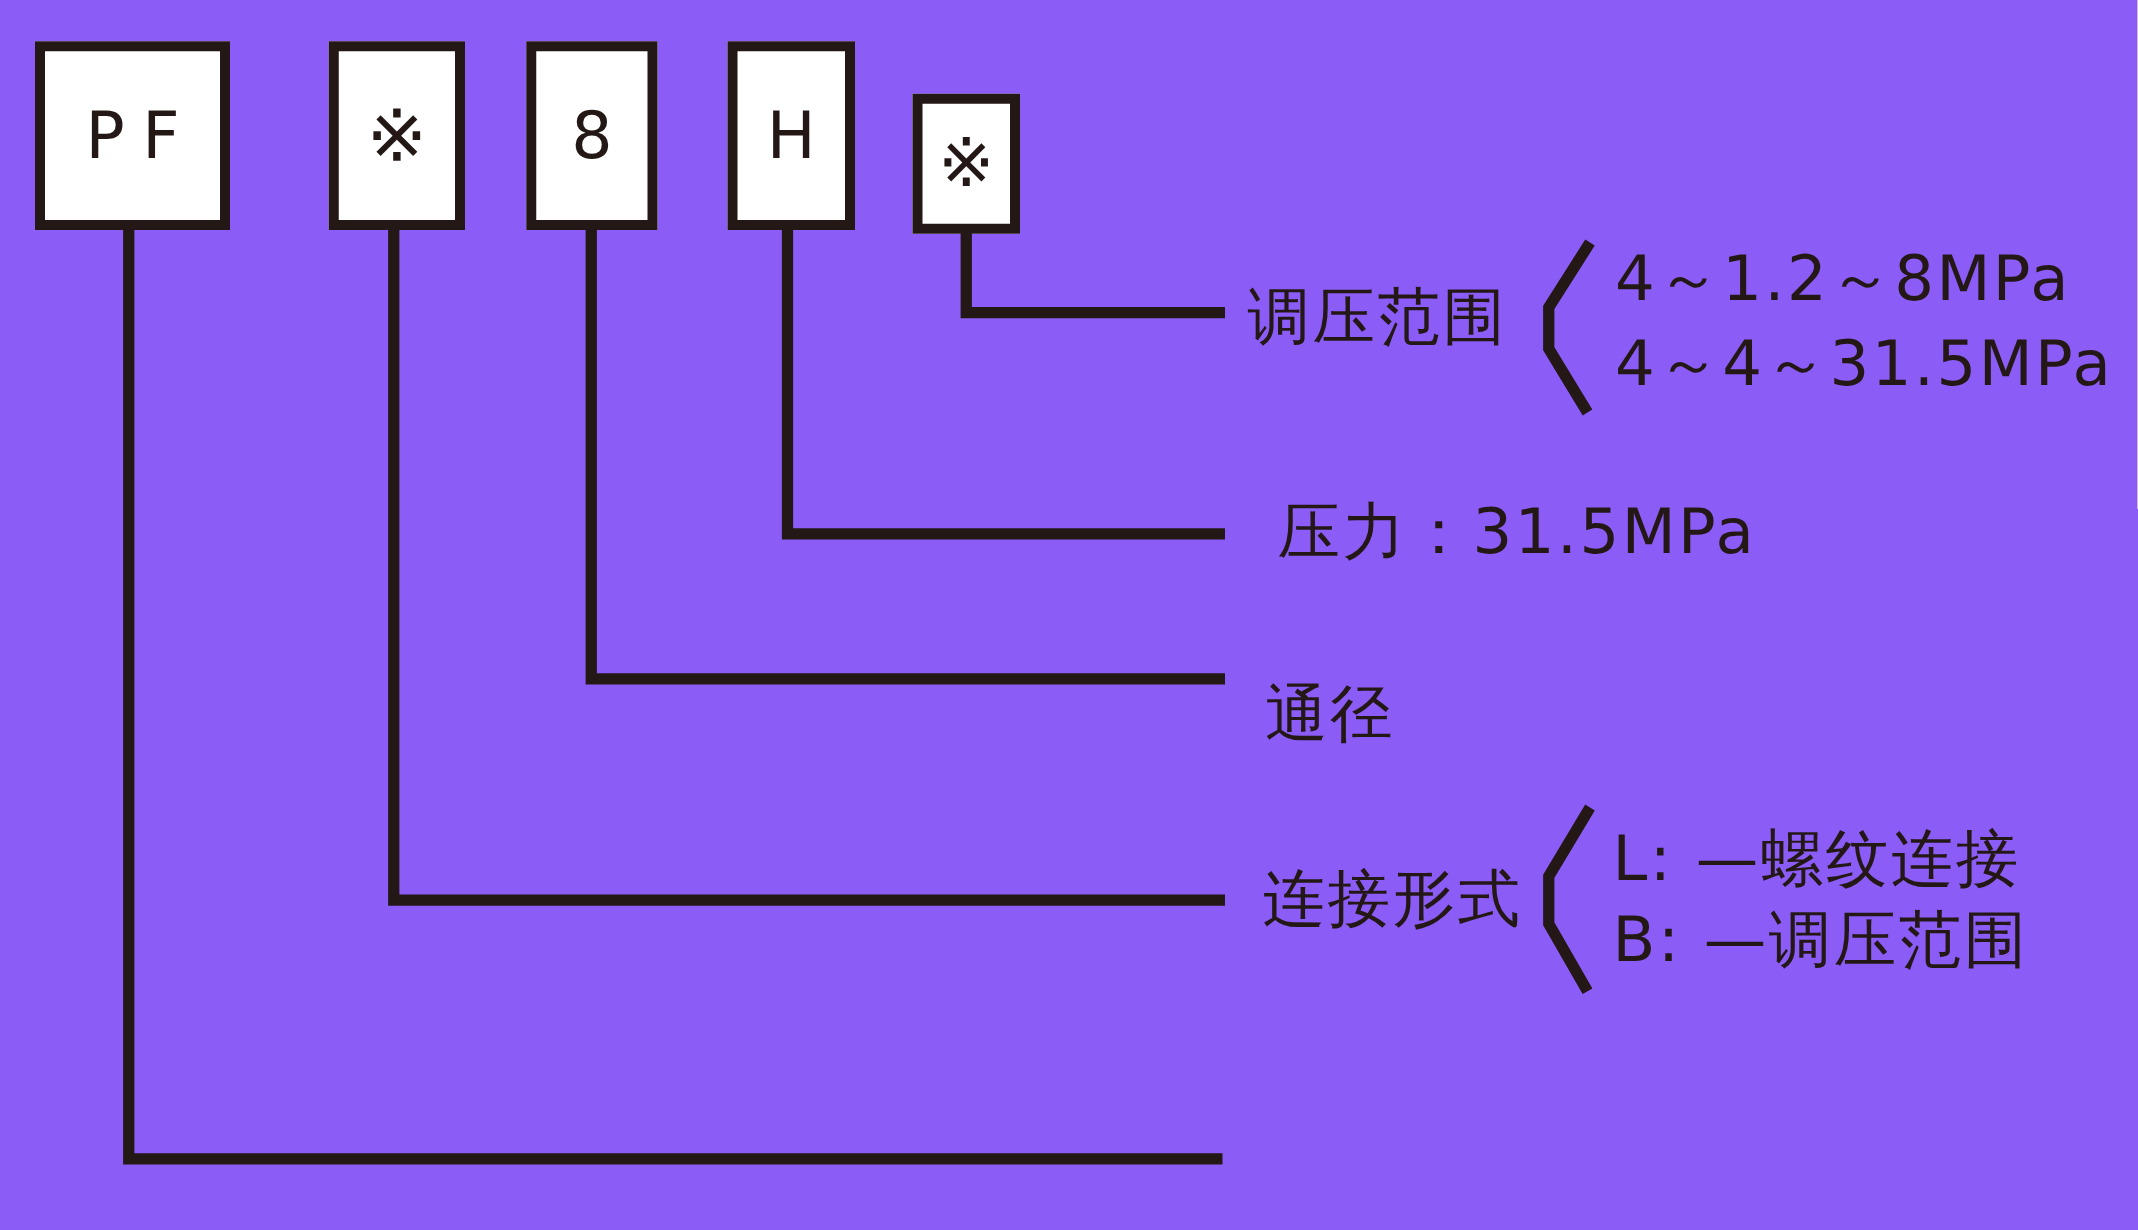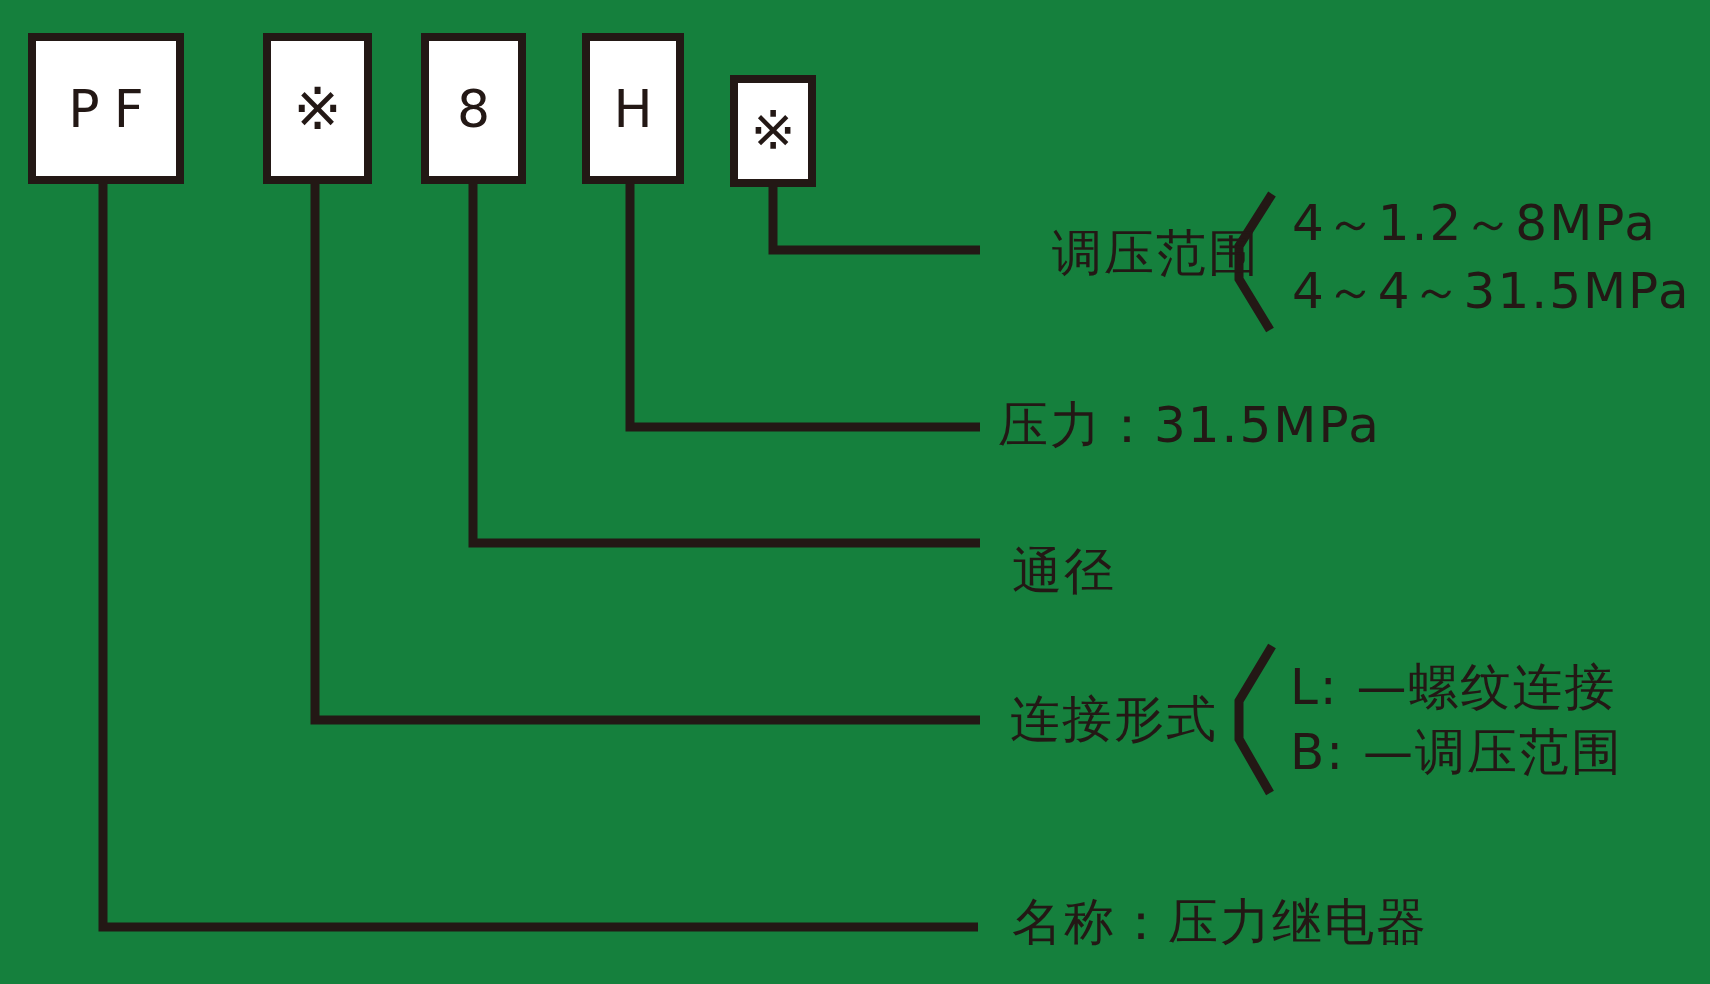--- a/index.html
+++ b/index.html
@@ -1,41 +1,41 @@
 <!DOCTYPE html>
 <html><head>
 <meta charset="utf-8">
 <style>
   html,body { margin:0; padding:0; background:#ffffff; }
   .canvas {
-    position:relative; width:1710px; height:984px; background:#15803d;
+    position:relative; width:1710px; height:984px; background:#8b5cf6;
     font-family:"DejaVu Sans","Liberation Sans",sans-serif;
     color:#231815; overflow:hidden;
   }
   .code-box {
     position:absolute; box-sizing:border-box;
     border:8px solid #231815; background:#ffffff;
     display:flex; align-items:center; justify-content:center;
     font-size:52px; font-weight:500; line-height:1;
   }
   .box-1 { left:28px;  top:33px; width:156px; height:151px; letter-spacing:14px; text-indent:14px; }
   .box-2 { left:263px; top:33px; width:109px; height:151px; font-size:58px; }
   .box-3 { left:421px; top:33px; width:105px; height:151px; }
   .box-4 { left:582px; top:33px; width:102px; height:151px; }
   .box-5 { left:730px; top:75px;  width:86px; height:112px; font-size:54px; }
   .lines-svg { position:absolute; left:0; top:0; width:1710px; height:984px; }
   .lines-svg path, .lines-svg polyline { fill:none; stroke:#231815; stroke-width:9; }
   .label {
     position:absolute; font-size:50px; line-height:1; white-space:nowrap;
     letter-spacing:2px;
   }
-  .row1-label { left:1052px;  top:228px; }
+  .row1-label { left:998px;  top:228px; }
   .row1-val1  { left:1292px; top:198px; }
   .row1-val2  { left:1292px; top:266px;text-align:right; }
-  .row2-label { left:998px;  top:400px; }
+  .row2-label { left:1022px;  top:400px; }
   .row3-label { left:1012px; top:546px; }
   .row4-label { left:1010px; top:694px; }
   .row4-valL  { left:1290px; top:662px; }
   .row4-valB  { left:1290px; top:727px; }
   .row5-label { left:1012px; top:897px; }
 </style>
 </head>
 <body>
 
 <div class="canvas">
@@ -71,15 +71,14 @@
   <div class="label row1-val2">4～4～31.5MPa</div>
 
   <div class="label row2-label">压力：31.5MPa</div>
 
   <div class="label row3-label">通径</div>
 
   <div class="label row4-label">连接形式</div>
   <div class="label row4-valL">L: —螺纹连接</div>
   <div class="label row4-valB">B: —调压范围</div>
 
-  <div class="label row5-label">名称：压力继电器</div>
 
 </div>
 
 </body></html>

